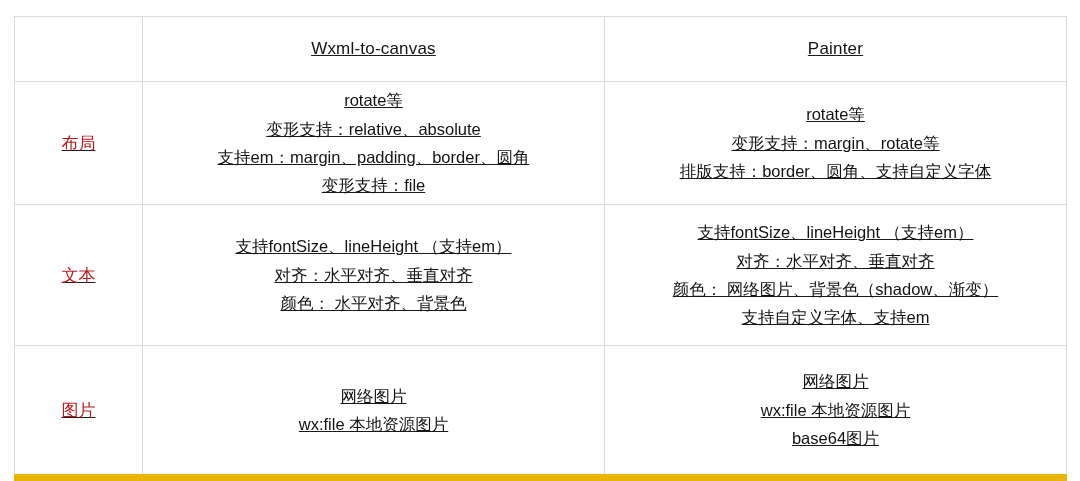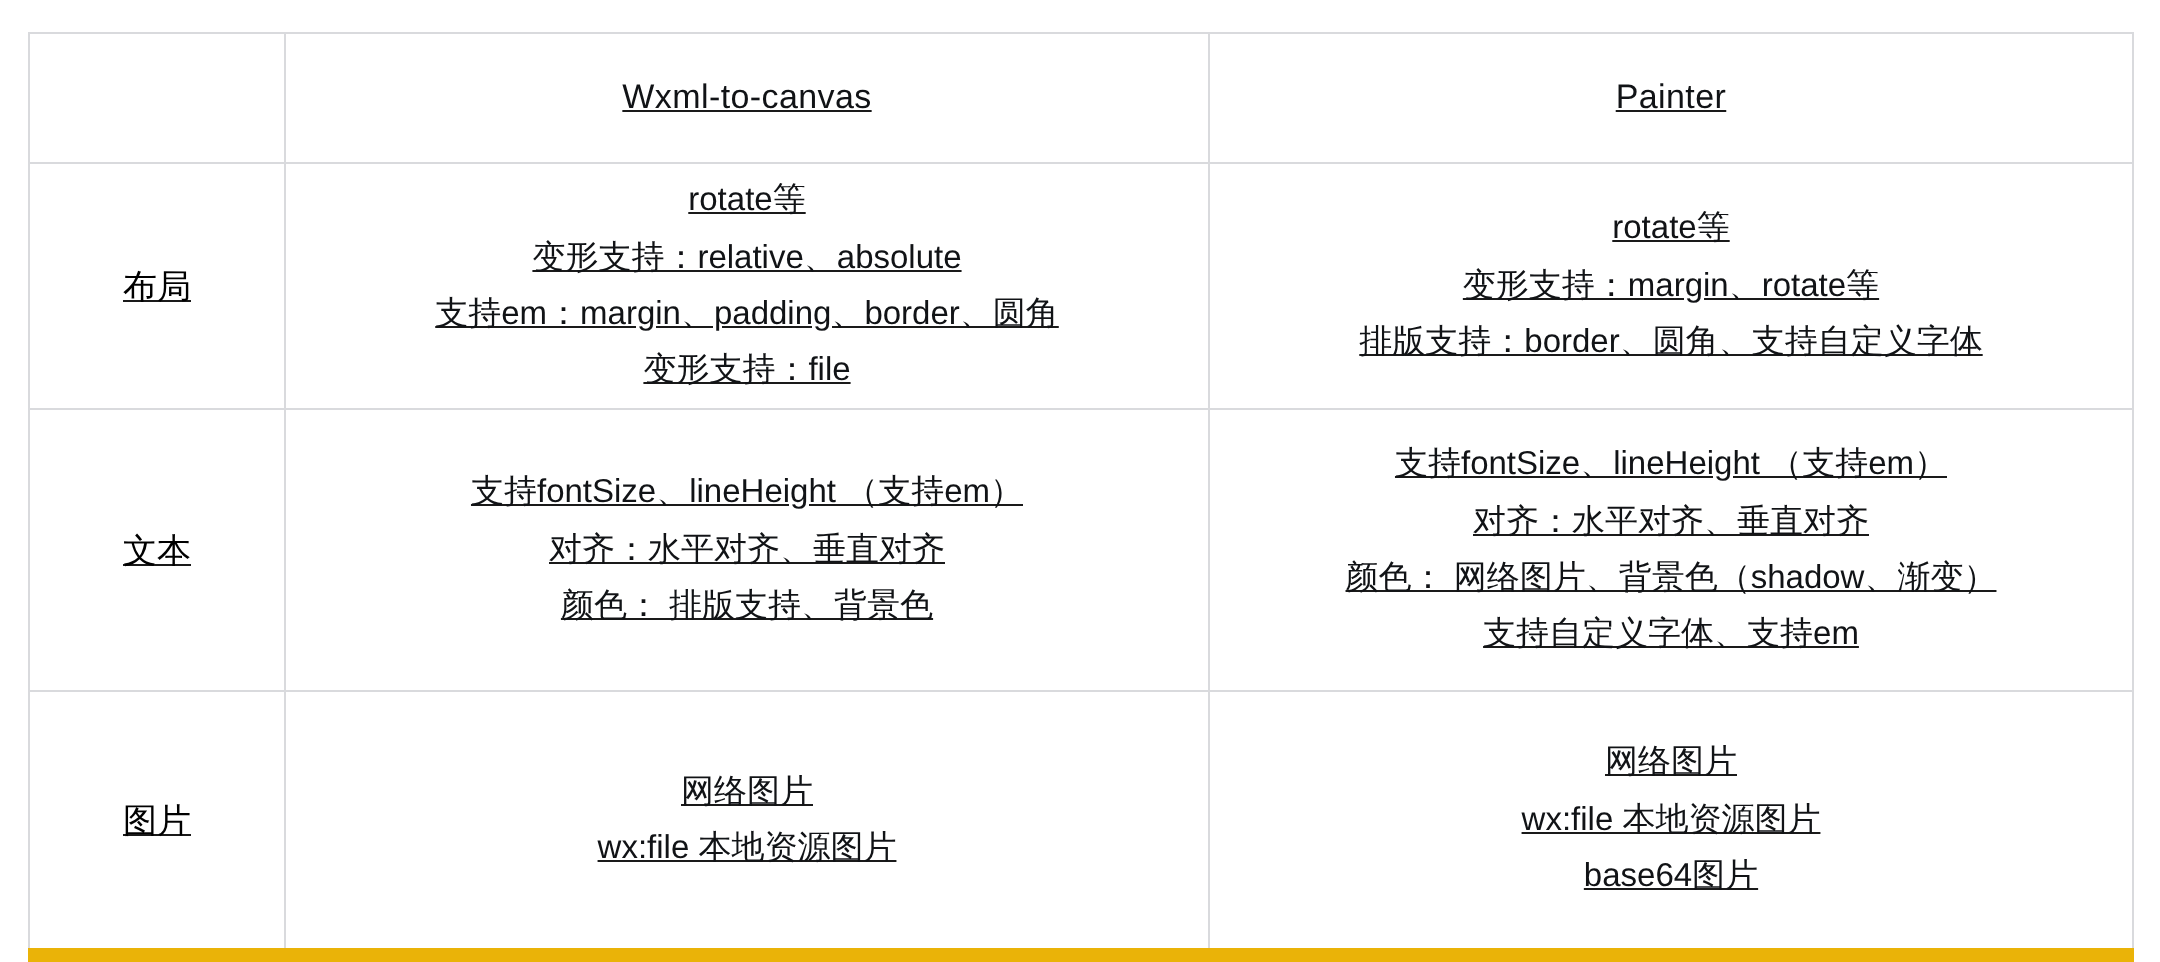--- a/index.html
+++ b/index.html
@@ -48,21 +48,21 @@
   }
 
   .head-cell {
     height: 64px;
     font-size: 17px;
     color: #111316;
     letter-spacing: 0.2px;
   }
   .row-label {
     font-size: 17px;
-    color: #000000;
+    color: #b91c1c;
   }
   .cell {
     padding: 14px 10px;
     font-size: 16.5px;
     line-height: 1.72;
     color: #111316;
   }
   .cell .ln {
     display: block;
     white-space: nowrap;
@@ -102,21 +102,21 @@
           <span class="ln">变形支持：margin、rotate等</span>
           <span class="ln">排版支持：border、圆角、支持自定义字体</span>
         </td>
       </tr>
 
       <tr class="r-text">
         <td class="row-label">文本</td>
         <td class="cell">
           <span class="ln">支持fontSize、lineHeight （支持em）</span>
           <span class="ln">对齐：水平对齐、垂直对齐</span>
-          <span class="ln">颜色： 排版支持、背景色</span>
+          <span class="ln">颜色： 水平对齐、背景色</span>
         </td>
         <td class="cell">
           <span class="ln">支持fontSize、lineHeight （支持em）</span>
           <span class="ln">对齐：水平对齐、垂直对齐</span>
           <span class="ln">颜色： 网络图片、背景色（shadow、渐变）</span>
           <span class="ln">支持自定义字体、支持em</span>
         </td>
       </tr>
 
       <tr class="r-image">

